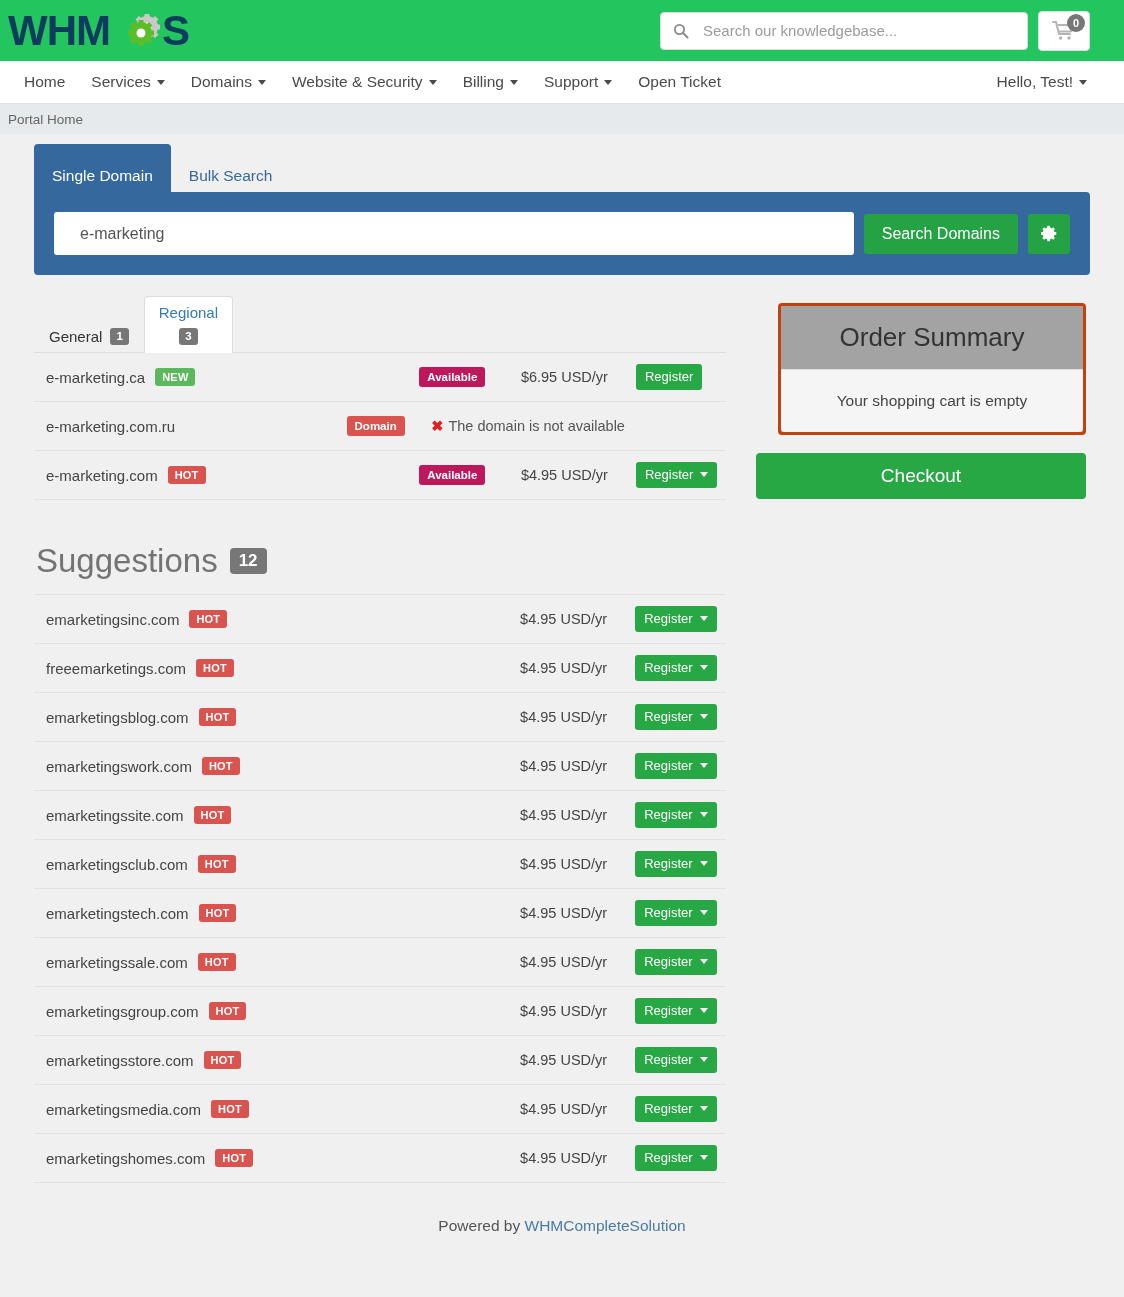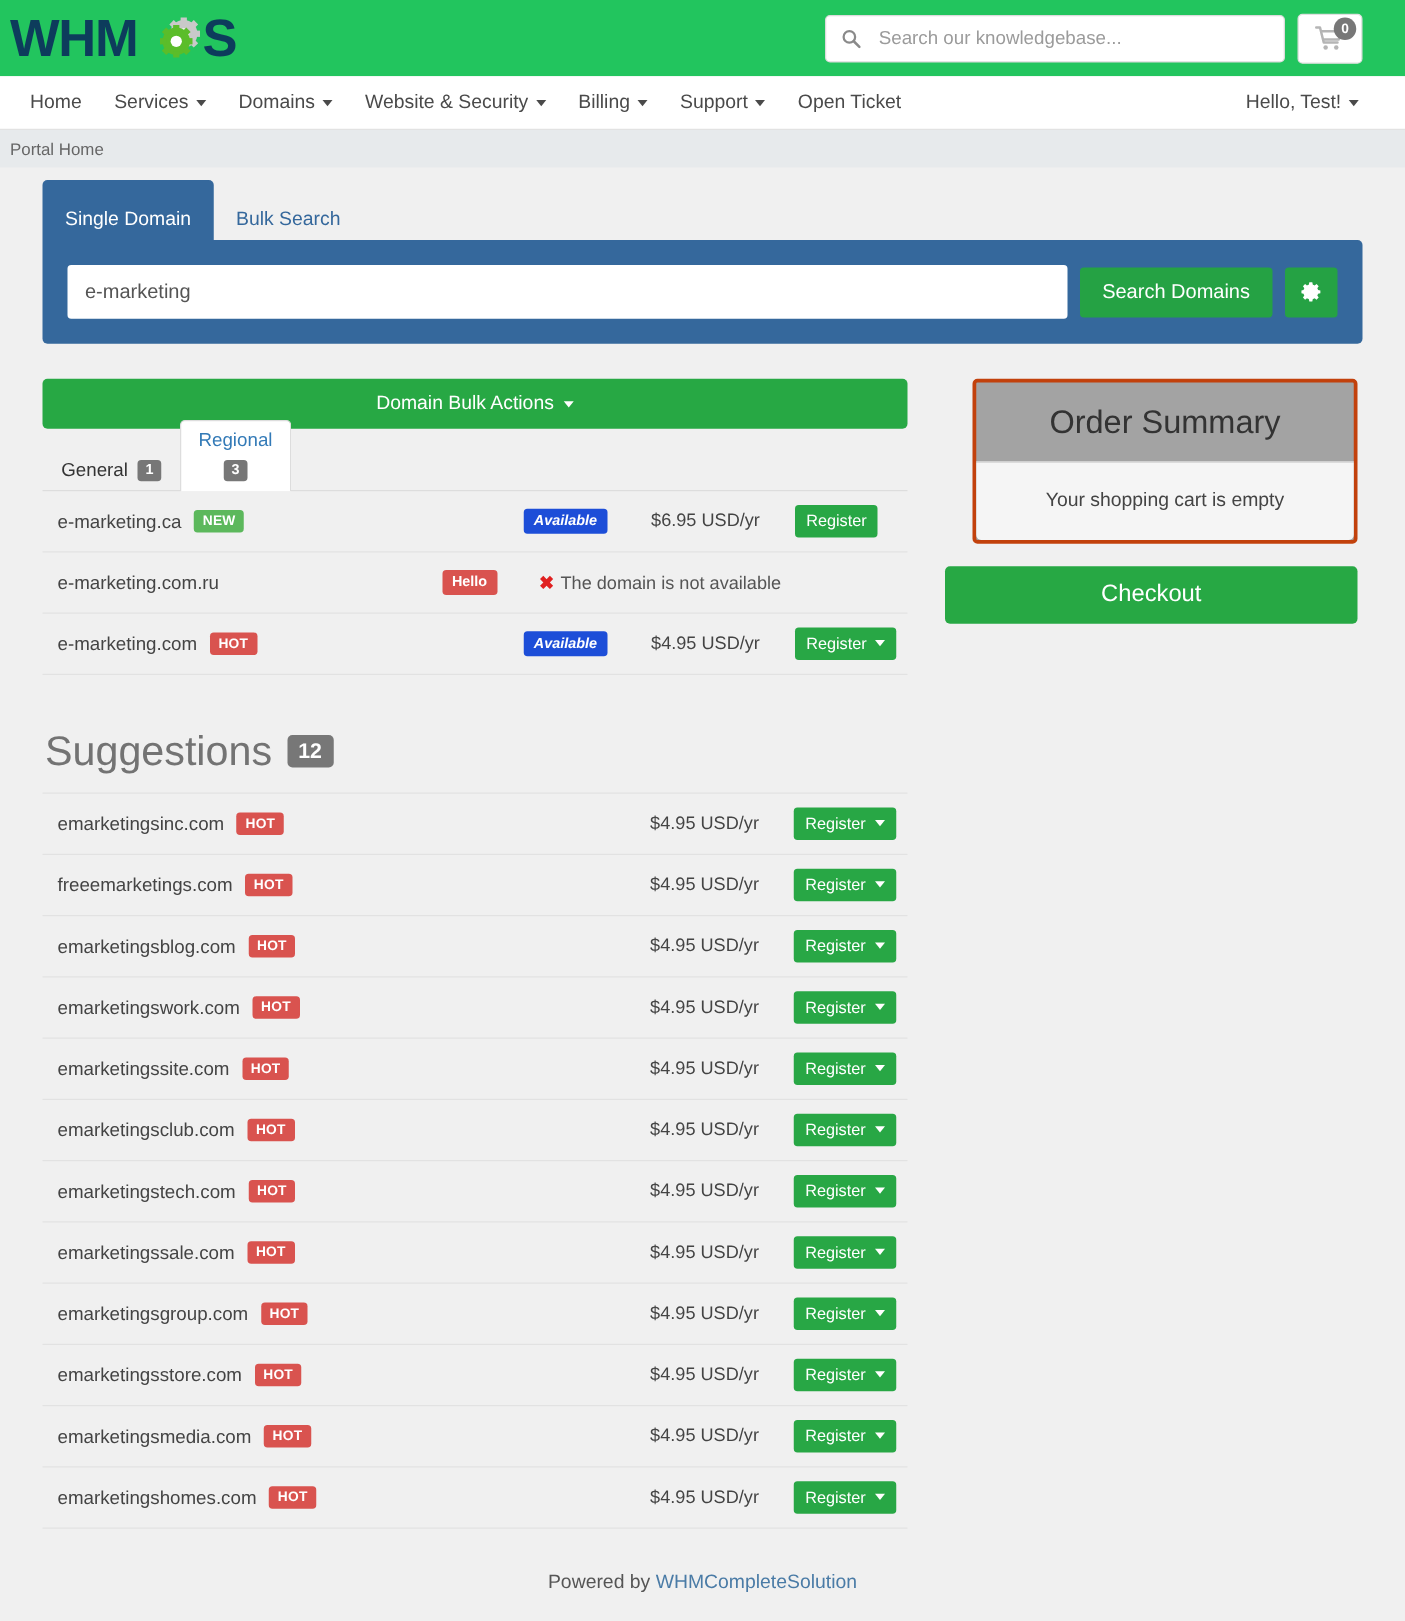--- a/index.html
+++ b/index.html
@@ -132,21 +132,21 @@
     border-radius: 0 4px 4px 4px;
     display: flex;
     align-items: center;
     gap: 10px;
   }
   .dsearch-input {
     flex: 1;
     height: 43px;
     border: 0;
     border-radius: 3px;
-    padding: 0 14px;
+    padding: 0 26px;
     font-size: 16px;
     color: #555;
     font-family: "Liberation Sans", sans-serif;
     outline: none;
   }
   .btn-green {
     background: #25a244;
     border: 0;
     color: #fff;
     border-radius: 3px;
@@ -235,21 +235,21 @@
   .tag-hot { background: #d9534f; }
   .status-cell { width: 140px; display: flex; justify-content: center; }
   .badge-status {
     font-size: 11.5px;
     color: #fff;
     border-radius: 3px;
     padding: 4px 8px;
     font-weight: bold;
     line-height: 1.1;
   }
-  .badge-available { background: #1d4ed8; font-style: italic; }
+  .badge-available { background: #be185d; }
   .badge-error { background: #d9534f; }
   .price-cell {
     flex: 1;
     text-align: left;
     padding-right: 28px;
     color: #444;
     font-size: 14.5px;
     white-space: nowrap;
   }
   .notavail { color: #555; font-size: 14.5px; }
@@ -463,24 +463,20 @@
             <path fill="#ffffff" d="M18 11.4v-2.8l-2.2-.4a6.2 6.2 0 0 0-.7-1.7l1.3-1.8-2-2-1.8 1.3a6.2 6.2 0 0 0-1.7-.7L10.4 1H7.6l-.5 2.3a6.2 6.2 0 0 0-1.7.7L3.6 2.7l-2 2 1.3 1.8a6.2 6.2 0 0 0-.7 1.7L0 8.6v2.8l2.2.4c.16.6.4 1.17.7 1.7l-1.3 1.8 2 2 1.8-1.3c.53.3 1.1.54 1.7.7l.5 2.3h2.8l.5-2.3c.6-.16 1.17-.4 1.7-.7l1.8 1.3 2-2-1.3-1.8c.3-.53.54-1.1.7-1.7l2.2-.4z"></path>
           </svg>
         </button>
       </div>
     </div>
 
     <div class="cols">
 
       <div class="col-main">
 
-        <div class="bulk-actions">
-          <span>Domain Bulk Actions</span>
-          <i class="caret"></i>
-        </div>
 
         <div class="result-tabs">
           <div class="rtab active">
             <span>General</span>
             <span class="cbadge">1</span>
           </div>
           <div class="rtab sel">
             <span>Regional</span>
             <span class="cbadge">3</span>
           </div>
@@ -502,21 +498,21 @@
                 <span>Register</span>
               </button>
             </div>
           </div>
 
           <div class="drow">
             <div class="dname-cell">
               <span class="dname">e-marketing.com.ru</span>
             </div>
             <div class="status-cell">
-              <span class="badge-status badge-error">Hello</span>
+              <span class="badge-status badge-error">Domain</span>
             </div>
             <div class="price-cell">
               <span class="notavail">
                 <span class="x">✖</span><span>The domain is not available</span>
               </span>
             </div>
             <div class="action-cell"></div>
           </div>
 
           <div class="drow">

